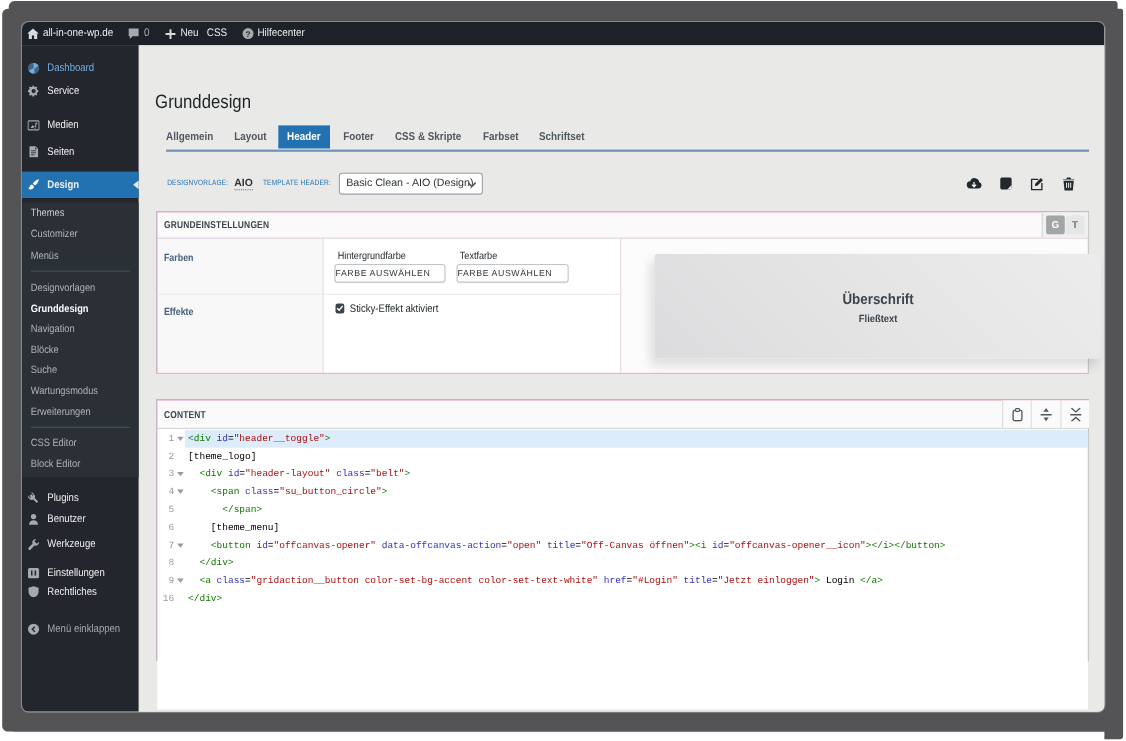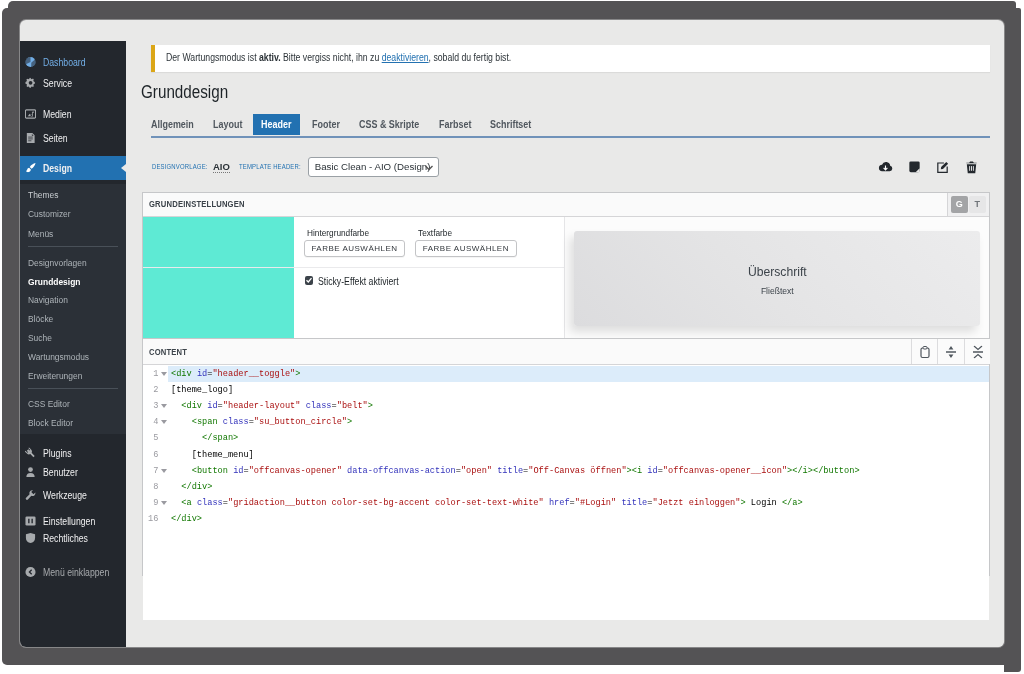--- a/index.html
+++ b/index.html
@@ -40,50 +40,50 @@
   #tabline { position:absolute; left:24.5px; top:94.5px; width:839.7px; height:2.6px; background:#7092b9; }
 
   
   .lbl { position:absolute; top:121.5px; font-size:7px; font-weight:400; letter-spacing:.2px; color:#2271b1; transform:scaleX(.85); transform-origin:0 0; }
   #aio { position:absolute; left:87px; top:120px; font-size:9.5px; font-weight:700; color:#2c3338; border-bottom:1px dotted #777; }
   #tplselect { position:absolute; left:182.2px; top:116px; width:130.5px; height:19.5px; background:#fff;
     border:1px solid #9aa0a5; border-radius:3px; font-size:10px; color:#2c3338; line-height:17.5px; }
   .tbicon { position:absolute; top:119px; width:15px; height:15px; }
 
   
-  .panel { position:absolute; left:15.7px; width:848.5px; background:#5eead4; border:1px solid #c6c7c9; }
+  .panel { position:absolute; left:15.7px; width:848.5px; background:#ec4899; border:1px solid #c6c7c9; }
   .phead { position:absolute; left:0; top:0; width:100%; background:#fafafa; border-bottom:1px solid #d5d5d7; }
   .ptitle { position:absolute; left:6.2px; top:50%; transform:translateY(-50%) scaleX(.85); transform-origin:0 50%; font-size:9px; font-weight:700;
     letter-spacing:.2px; color:#3c434a; }
 
   
   #panel1 { top:151.1px; height:148.1px; }
   #p1head { height:23.8px; }
   #gtwrap { position:absolute; right:0; top:0; width:42px; height:22.8px; background:#f0f0f1; border-left:1px solid #d5d5d7; }
   #gtwrap .g, #gtwrap .t { position:absolute; top:2.7px; width:17.2px; height:17.4px; line-height:17.4px; text-align:center;
     font-size:9px; font-weight:700; border-radius:2px; }
   #gtwrap .g { left:2.6px; background:#a3a4a6; color:#fff; }
   #gtwrap .t { left:20.5px; background:#e6e6e7; color:#70757a; }
   #labelcol { position:absolute; left:0; top:23.8px; width:151.8px; height:122.3px; background:#f8f8f9; border-right:1px solid #e5e5e7; }
   #formcol { position:absolute; left:151.8px; top:23.8px; width:269.7px; height:122.3px; background:#fff; }
   #prevcol { position:absolute; left:421.5px; top:23.8px; width:425px; height:122.3px; background:#fcfcfc; border-left:1px solid #e5e5e7; }
   .rowdiv { position:absolute; left:0; top:73.6px; width:421.5px; height:1px; background:#eaeaec; }
   .flabel { position:absolute; left:5.9px; font-size:9.5px; font-weight:700; color:#456079; transform:scaleX(.85); transform-origin:0 0; }
   .sublabel { position:absolute; font-size:9.5px; color:#1d2327; white-space:nowrap; transform:scaleX(.87); transform-origin:0 0; }
   .wpbtn { position:absolute; top:46.5px; height:17.2px; background:#fff; border:1px solid #c3c4c6; border-radius:3px;
-    font-size:8px; letter-spacing:.5px; color:#32373c; text-align:center; line-height:15.5px; box-shadow:0 1px 0 rgba(0,0,0,.04); white-space:nowrap; }
+    font-size:8px; letter-spacing:.5px; color:#32373c; line-height:15.5px; box-shadow:0 1px 0 rgba(0,0,0,.04); white-space:nowrap; }
   #checkbox { position:absolute; left:162px; top:83.3px; width:8.3px; height:8.3px; background:#3c434a; border-radius:2px; }
-  #previewbox { position:absolute; left:431px; top:38.3px; width:406.6px; height:94.4px; border-radius:3px;
+  #previewbox { position:absolute; left:452px; top:38.3px; width:406.6px; height:94.4px; border-radius:3px;
     background:linear-gradient(225deg,#ececed 0%,#e4e4e5 55%,#dcdcde 100%);
-    box-shadow:-4px 6px 10px rgba(0,0,0,.12); }
+    box-shadow:-4px 6px 10px rgba(0,0,0,.12);font-weight:bold; }
   #previewbox .t1 { position:absolute; left:0; top:32.5px; width:100%; text-align:center; font-size:13.5px; color:#3c434a; transform:scaleX(.9); }
   #previewbox .t2 { position:absolute; left:0; top:53.5px; width:100%; text-align:center; font-size:9.5px; color:#3c434a; transform:scaleX(.9); }
 
   
-  #panel2 { top:297px; height:238px; }
+  #panel2 { top:322px; height:238px; }
   #p2head { height:26.4px; }
   .cicon { position:absolute; top:0; width:26.9px; height:25.4px; border-left:1px solid #dcdcde; background:#fbfbfb; }
   .cicon svg { position:absolute; left:50%; top:50%; transform:translate(-50%,-50%); }
   #codearea { position:absolute; left:0; top:26.4px; width:846.5px; height:254.6px; background:#fff;
     font-family:"Liberation Mono", monospace; font-size:8.65px; }
   .cl { position:absolute; left:0; width:100%; height:16.1px; line-height:16.1px; white-space:pre; }
   .ln { position:absolute; left:0; width:15.7px; text-align:right; color:#9a9aa0; }
   .fold { position:absolute; left:18px; top:6px; width:0; height:0; border-left:3px solid transparent; border-right:3px solid transparent; border-top:4px solid #9a9aa0; }
   .code { position:absolute; left:28.3px; color:#000; }
   .tg { color:#117700; }
@@ -92,23 +92,20 @@
   #activeline { position:absolute; left:25px; top:0.7px; width:821.5px; height:16.1px; background:#dcecfa; }
 </style>
 </head>
 <body>
 <div id="frameB" class="abs"></div>
 <div id="frameA" class="abs"></div>
 <div id="frameC" class="abs"></div>
 <div id="card" class="abs">
 
   <div id="content" class="abs">
-    <div id="notice">
-        <span>Der Wartungsmodus ist <b>aktiv.</b> Bitte vergiss nicht, ihn zu <span style="color:#2271b1;text-decoration:underline;position:static">deaktivieren</span>, sobald du fertig bist.</span>
-      </div>
     <div id="h1" class="abs">Grunddesign</div>
     <div id="tab-active"></div>
     <span class="tab" style="left:24.5px">Allgemein</span>
     <span class="tab" style="left:86.9px">Layout</span>
     <span class="tab" style="left:135px;color:#fff">Header</span>
     <span class="tab" style="left:185.7px">Footer</span>
     <span class="tab" style="left:232.5px">CSS &amp; Skripte</span>
     <span class="tab" style="left:312.9px">Farbset</span>
     <span class="tab" style="left:364.1px">Schriftset</span>
     <div id="tabline"></div>
@@ -140,20 +137,24 @@
         <path d="M6 6.5 v5 M8 6.5 v5 M10 6.5 v5" stroke="#fff" stroke-width="0.9"></path>
       </svg>
 
     <div class="panel" id="panel1">
       <div class="phead" id="p1head">
           <span class="ptitle">GRUNDEINSTELLUNGEN</span>
         <div id="gtwrap">
             <span class="g">G</span>
             <span class="t">T</span>
           </div>
+      </div>
+      <div id="labelcol">
+        <span class="flabel" style="top:12px">Farben</span>
+        <span class="flabel" style="top:61.4px">Effekte</span>
       </div>
       <div id="formcol"></div>
       <div id="prevcol">
       </div>
       <div class="rowdiv"></div>
       <span class="sublabel" style="left:164.7px;top:34px">Hintergrundfarbe</span>
       <span class="sublabel" style="left:275.2px;top:34px">Textfarbe</span>
       <div class="wpbtn" style="left:161.3px;width:101px;">FARBE AUSWÄHLEN</div>
       <div class="wpbtn" style="left:272.2px;width:102px;">FARBE AUSWÄHLEN</div>
       <div id="checkbox">
@@ -199,20 +200,40 @@
         <div class="cl" style="top:65.1px"><span class="ln">5</span><span class="code">      <span class="tg">&lt;/span&gt;</span></span></div>
         <div class="cl" style="top:81.2px"><span class="ln">6</span><span class="code">    [theme_menu]</span></div>
         <div class="cl" style="top:97.3px"><span class="ln">7</span><span class="fold"></span><span class="code">    <span class="tg">&lt;button</span> <span class="at">id</span>=<span class="st">"offcanvas-opener"</span> <span class="at">data-offcanvas-action</span>=<span class="st">"open"</span> <span class="at">title</span>=<span class="st">"Off-Canvas öffnen"</span><span class="tg">&gt;&lt;i</span> <span class="at">id</span>=<span class="st">"offcanvas-opener__icon"</span><span class="tg">&gt;&lt;/i&gt;&lt;/button&gt;</span></span></div>
         <div class="cl" style="top:113.4px"><span class="ln">8</span><span class="code">  <span class="tg">&lt;/div&gt;</span></span></div>
         <div class="cl" style="top:129.5px"><span class="ln">9</span><span class="fold"></span><span class="code">  <span class="tg">&lt;a</span> <span class="at">class</span>=<span class="st">"gridaction__button color-set-bg-accent color-set-text-white"</span> <span class="at">href</span>=<span class="st">"#Login"</span> <span class="at">title</span>=<span class="st">"Jetzt einloggen"</span><span class="tg">&gt;</span> Login <span class="tg">&lt;/a&gt;</span></span></div>
         <div class="cl" style="top:145.6px"><span class="ln">16</span><span class="code"><span class="tg">&lt;/div&gt;</span></span></div>
       </div>
     </div>
   </div>
 
+  <div id="adminbar" class="abs">
+    <svg style="position:absolute;left:4px;top:4.5px" width="12" height="12" viewBox="0 0 12 12">
+        <path fill="#d8dadc" d="M6 1 L0.8 5.4 h1.4 v5 h2.8 V7.2 h2 v3.2 h2.8 v-5 h1.4 z"></path>
+      </svg>
+    <span class="it" style="left:19px">all-in-one-wp.de</span>
+    <svg style="position:absolute;left:96px;top:5px" width="11" height="11" viewBox="0 0 11 11">
+        <path fill="#a7aaad" d="M1 1 h9 v7 h-5.5 l-2.5 2.5 v-2.5 h-1 z"></path>
+      </svg>
+    <span class="it" style="left:111px;color:#a7aaad">0</span>
+    <svg style="position:absolute;left:130px;top:5.5px" width="10" height="10" viewBox="0 0 10 10">
+        <path d="M5 0.5 v9 M0.5 5 h9" stroke="#d8dadc" stroke-width="1.8"></path>
+      </svg>
+    <span class="it" style="left:144px">Neu</span>
+    <span class="it" style="left:168px">CSS</span>
+    <svg style="position:absolute;left:200px;top:5px" width="11" height="11" viewBox="0 0 11 11">
+        <circle cx="5.5" cy="5.5" r="5" fill="#a7aaad"></circle>
+        <text x="5.5" y="8.2" text-anchor="middle" font-size="7.5" font-weight="bold" fill="#1d2327" font-family="Liberation Sans">?</text>
+      </svg>
+    <span class="it" style="left:214px">Hilfecenter</span>
+  </div>
 
   <div id="sidebar" class="abs">
     <div id="submenu-bg" class="abs"></div>
     <div id="design-active"></div>
     <div id="design-arrow"></div>
 
     <div class="mi" style="top:9.5px;color:#72aee6">
       <svg class="ic" viewBox="0 0 12 12">
           <circle cx="6" cy="6" r="5.5" fill="#72aee6"></circle>
           <path d="M6 6 L6 0.5 A5.5 5.5 0 0 0 1 8.5 z M6.8 6.8 L10.8 3.2 A5.5 5.5 0 0 1 6.8 11.4 z" fill="#23272d" opacity="0.55"></path>

